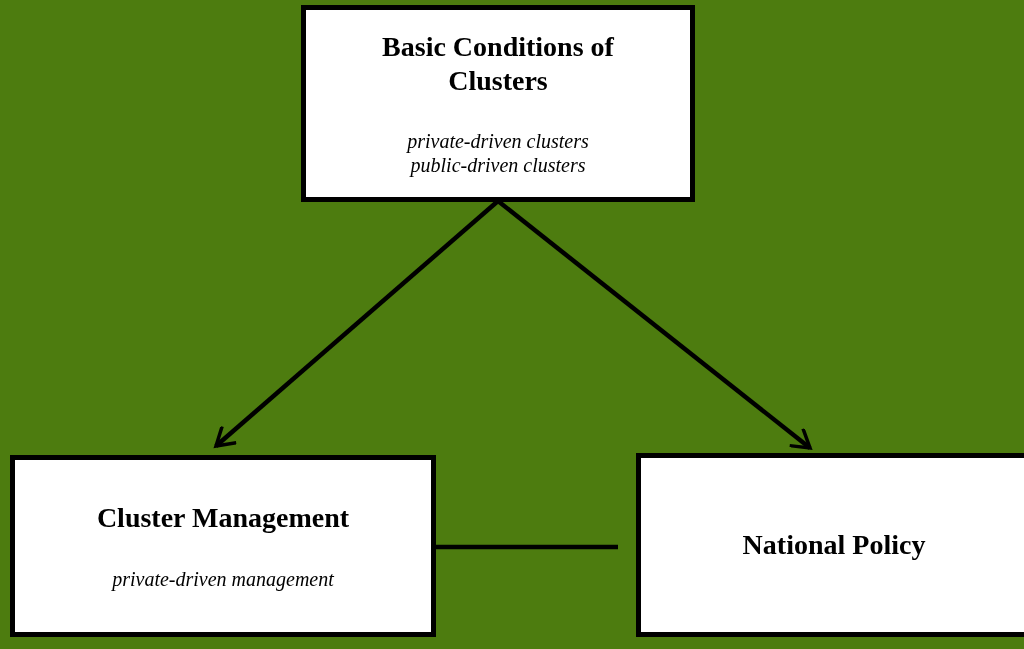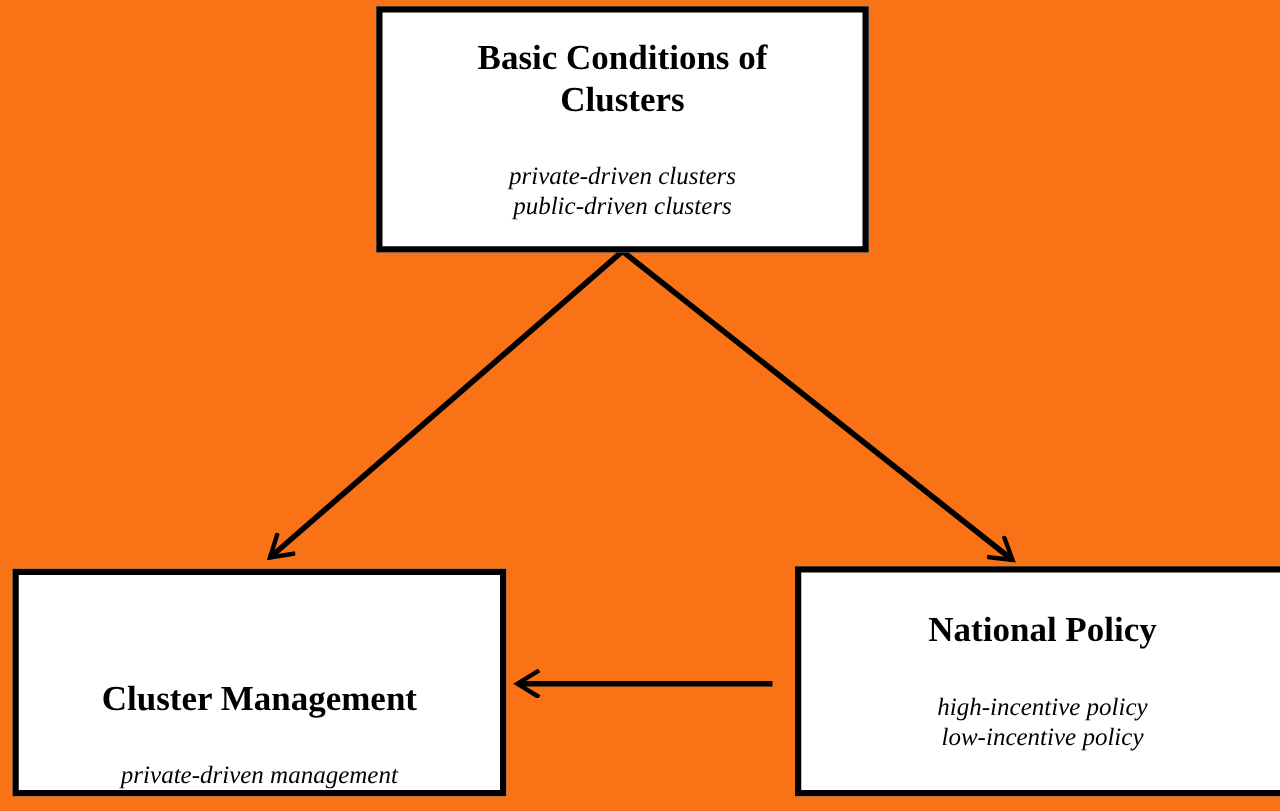--- a/index.html
+++ b/index.html
@@ -4,21 +4,21 @@
 <style>
   html, body {
     margin: 0;
     padding: 0;
     background: #ffffff;
   }
   .canvas {
     position: relative;
     width: 1024px;
     height: 649px;
-    background: #f97316;
+    background: #4d7c0f;
     font-family: "Liberation Serif", serif;
     color: #000000;
     overflow: hidden;
   }
   .arrows-layer {
     position: absolute;
     left: 0;
     top: 0;
     width: 1024px;
     height: 649px;
@@ -37,23 +37,22 @@
   }
   .node-top {
     left: 301px;
     top: 5px;
     width: 394px;
     height: 197px;
   }
   .node-left {
     left: 10px;
     top: 455px;
-    width: 395px;
+    width: 426px;
     height: 182px;
-    justify-content: flex-end;
   }
   .node-right {
     left: 618px;
     top: 453px;
     width: 396px;
     height: 184px;
     margin-left: 18px;
   }
   .node-title {
     font-weight: bold;
@@ -96,19 +95,15 @@
 
   <div class="node node-left">
     <div class="node-title">Cluster Management</div>
     <div class="node-sub">
       <div>private-driven management</div>
     </div>
   </div>
 
   <div class="node node-right">
     <div class="node-title">National Policy</div>
-    <div class="node-sub">
-      <div>high-incentive policy</div>
-      <div>low-incentive policy</div>
-    </div>
   </div>
 
 </div>
 
 </body></html>

